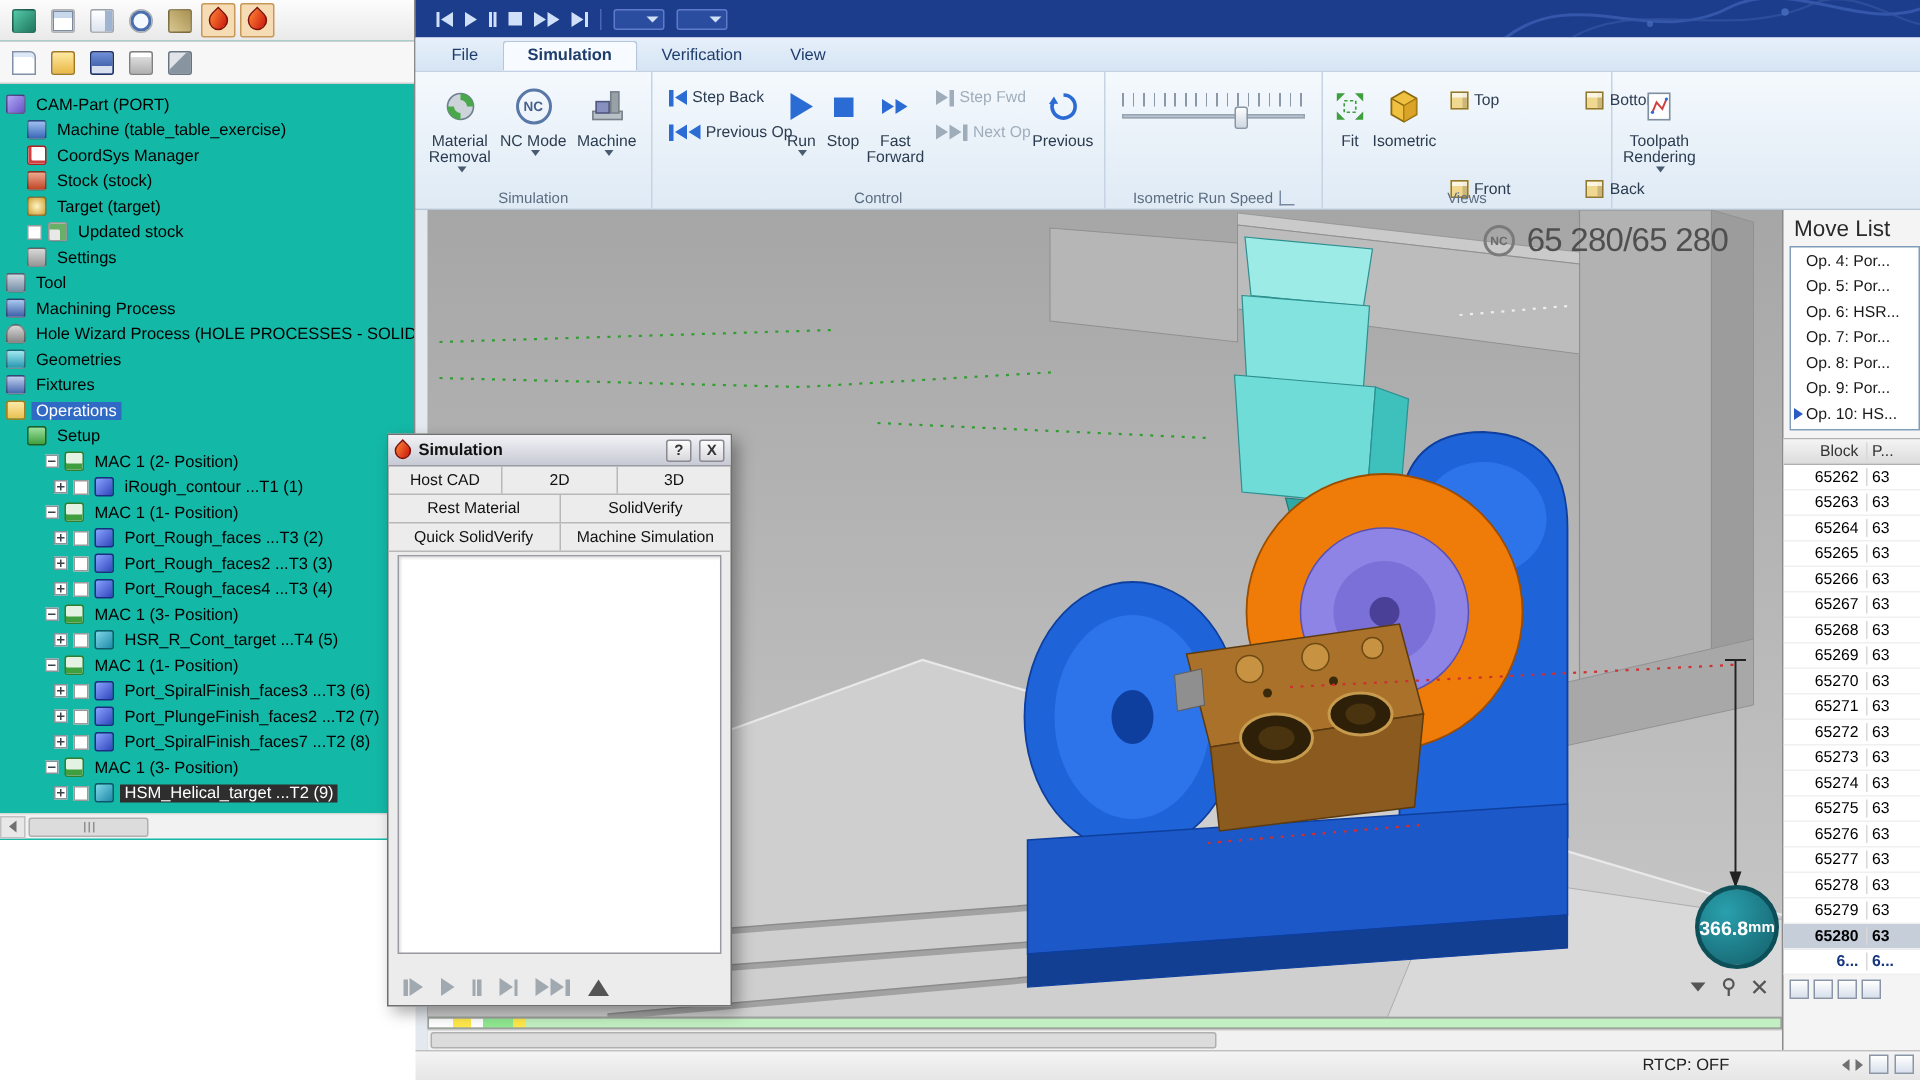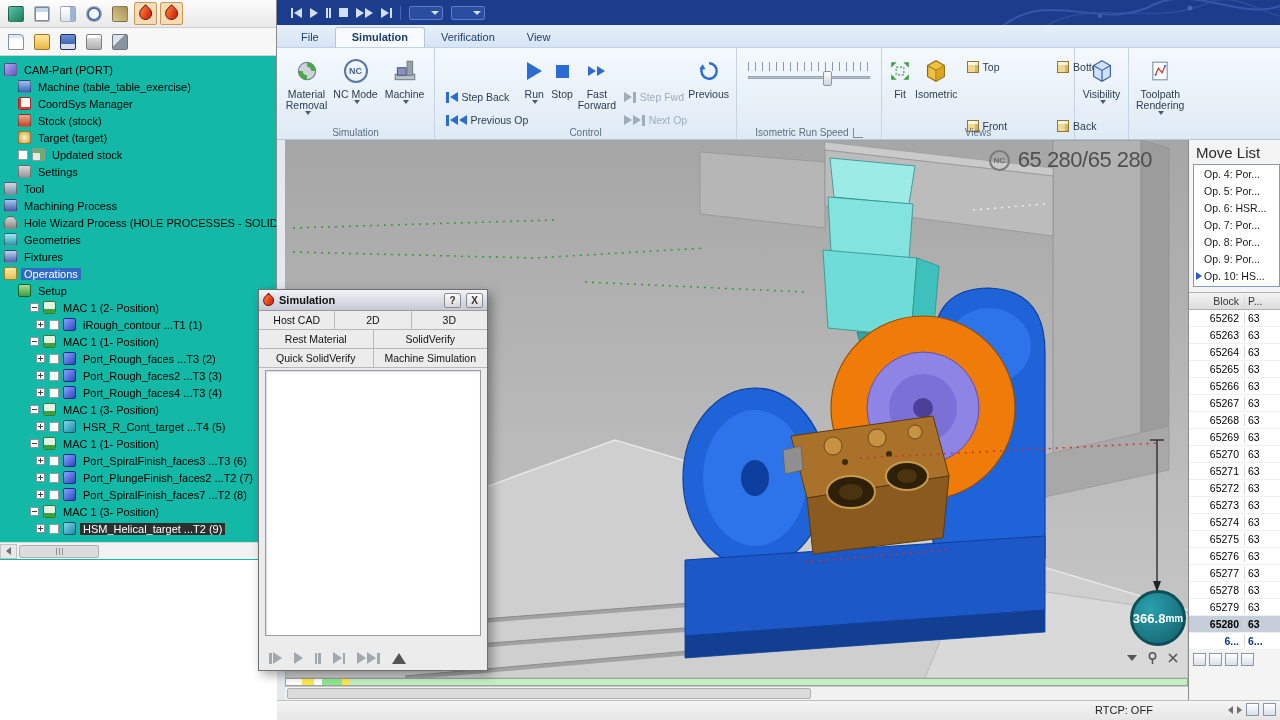--- a/index.html
+++ b/index.html
@@ -80,21 +80,21 @@
   #ribbon-tabs { position:absolute; left:0; top:25px; width:100%; height:23px; background:linear-gradient(#e7f0fa,#d5e4f4); border-bottom:1px solid #c2d2e4; display:flex; align-items:flex-end; padding-left:8px; }
   .rtab { padding:3px 16px 4px; color:#1f3d6b; cursor:default; }
   .rtab.active { background:#f7fbff; border:1px solid #b6c6da; border-bottom:none; border-radius:3px 3px 0 0; color:#1f3d6b; font-weight:bold; }
 
   #ribbon { position:absolute; left:0; top:48px; width:100%; height:92px; background:linear-gradient(#f4f9fd,#dfeaf5); border-bottom:1px solid #b6c6d8; display:flex; }
   .rgroup { position:relative; height:100%; padding:3px 6px 15px; border-right:1px solid #c5d3e2; display:flex; align-items:flex-start; gap:2px; }
   .glabel { position:absolute; left:0; right:0; bottom:1px; text-align:center; font-size:10px; color:#5d6d80; white-space:nowrap; }
   .bigbtn { width:50px; height:72px; display:flex; flex-direction:column; align-items:center; padding-top:4px; border:1px solid transparent; border-radius:2px; text-align:center; color:#2c3c50; font-size:10.5px; line-height:11px; }
   .bigbtn .icn { height:30px; display:flex; align-items:center; justify-content:center; margin-bottom:3px; }
   .caret { width:0;height:0;border-top:4px solid #4a5a70;border-left:3px solid transparent;border-right:3px solid transparent; display:inline-block; margin-left:2px; }
-  .smallcol { display:flex; flex-direction:column; gap:3px; padding-top:4px;margin-top:32px; }
+  .smallcol { display:flex; flex-direction:column; gap:3px; padding-top:4px; }
   .smallbtn { display:flex; align-items:center; gap:4px; height:20px; padding:0 4px; color:#2c3c50; font-size:10.5px; white-space:nowrap; border:1px solid transparent; border-radius:2px; }
   .smallbtn.disabled { color:#9fadbb; }
   .ic-blue { color:var(--accent,#2b6cd4); display:flex; align-items:center; gap:1px; }
   .ic-gray { color:#9fadbb; display:flex; align-items:center; gap:1px; }
   .t-l { width:0;height:0;border-right:8px solid currentColor;border-top:5px solid transparent;border-bottom:5px solid transparent; }
   .t-r { width:0;height:0;border-left:8px solid currentColor;border-top:5px solid transparent;border-bottom:5px solid transparent; }
   .t-r.big { border-left-width:15px; border-top-width:9px; border-bottom-width:9px; }
   .vbar { width:2.5px; height:11px; background:currentColor; }
   .stop-sq { width:13px; height:13px; background:var(--accent,#2b6cd4); }
   .nc-circle { width:24px; height:24px; border-radius:50%; border:2px solid #5878a8; color:#46608c; font-size:9px; font-weight:bold; display:flex; align-items:center; justify-content:center; }
@@ -619,33 +619,20 @@
           </div>
 
           <div class="vbtn">
             <span class="cube-mini"></span>
             <span class="vlab">Left</span>
           </div>
         </div>
       <div class="glabel">Views</div>
     </div>
 
-    <div class="rgroup" style="width:54px">
-      <div class="bigbtn" style="width:44px">
-        <span class="icn">
-          <svg width="24" height="24" viewBox="0 0 20 20">
-              <path d="M10 1.5l7 4v9l-7 4-7-4v-9z" fill="#cfe2ff" stroke="#3a5fa8"></path>
-              <path d="M3 5.5l7 4 7-4" fill="none" stroke="#3a5fa8"></path>
-              <path d="M10 9.5v9" stroke="#3a5fa8"></path>
-            </svg>
-        </span>
-        <span>Visibility</span>
-          <span class="caret"></span>
-      </div>
-    </div>
 
     <div class="rgroup" style="width:62px; border-right:none">
       <div class="bigbtn" style="width:54px">
         <span class="icn">
           <svg width="22" height="22" viewBox="0 0 20 20">
               <rect x="3.5" y="2" width="13" height="16" fill="#fff" stroke="#8090a0"></rect>
               <polyline points="6,13.5 8.5,7.5 12,11.5 14.5,5.5" fill="none" stroke="#d04040" stroke-width="1.2"></polyline>
               <circle cx="6" cy="13.5" r="1" fill="#2b6cd4"></circle>
               <circle cx="14.5" cy="5.5" r="1" fill="#2b6cd4"></circle>
             </svg>

